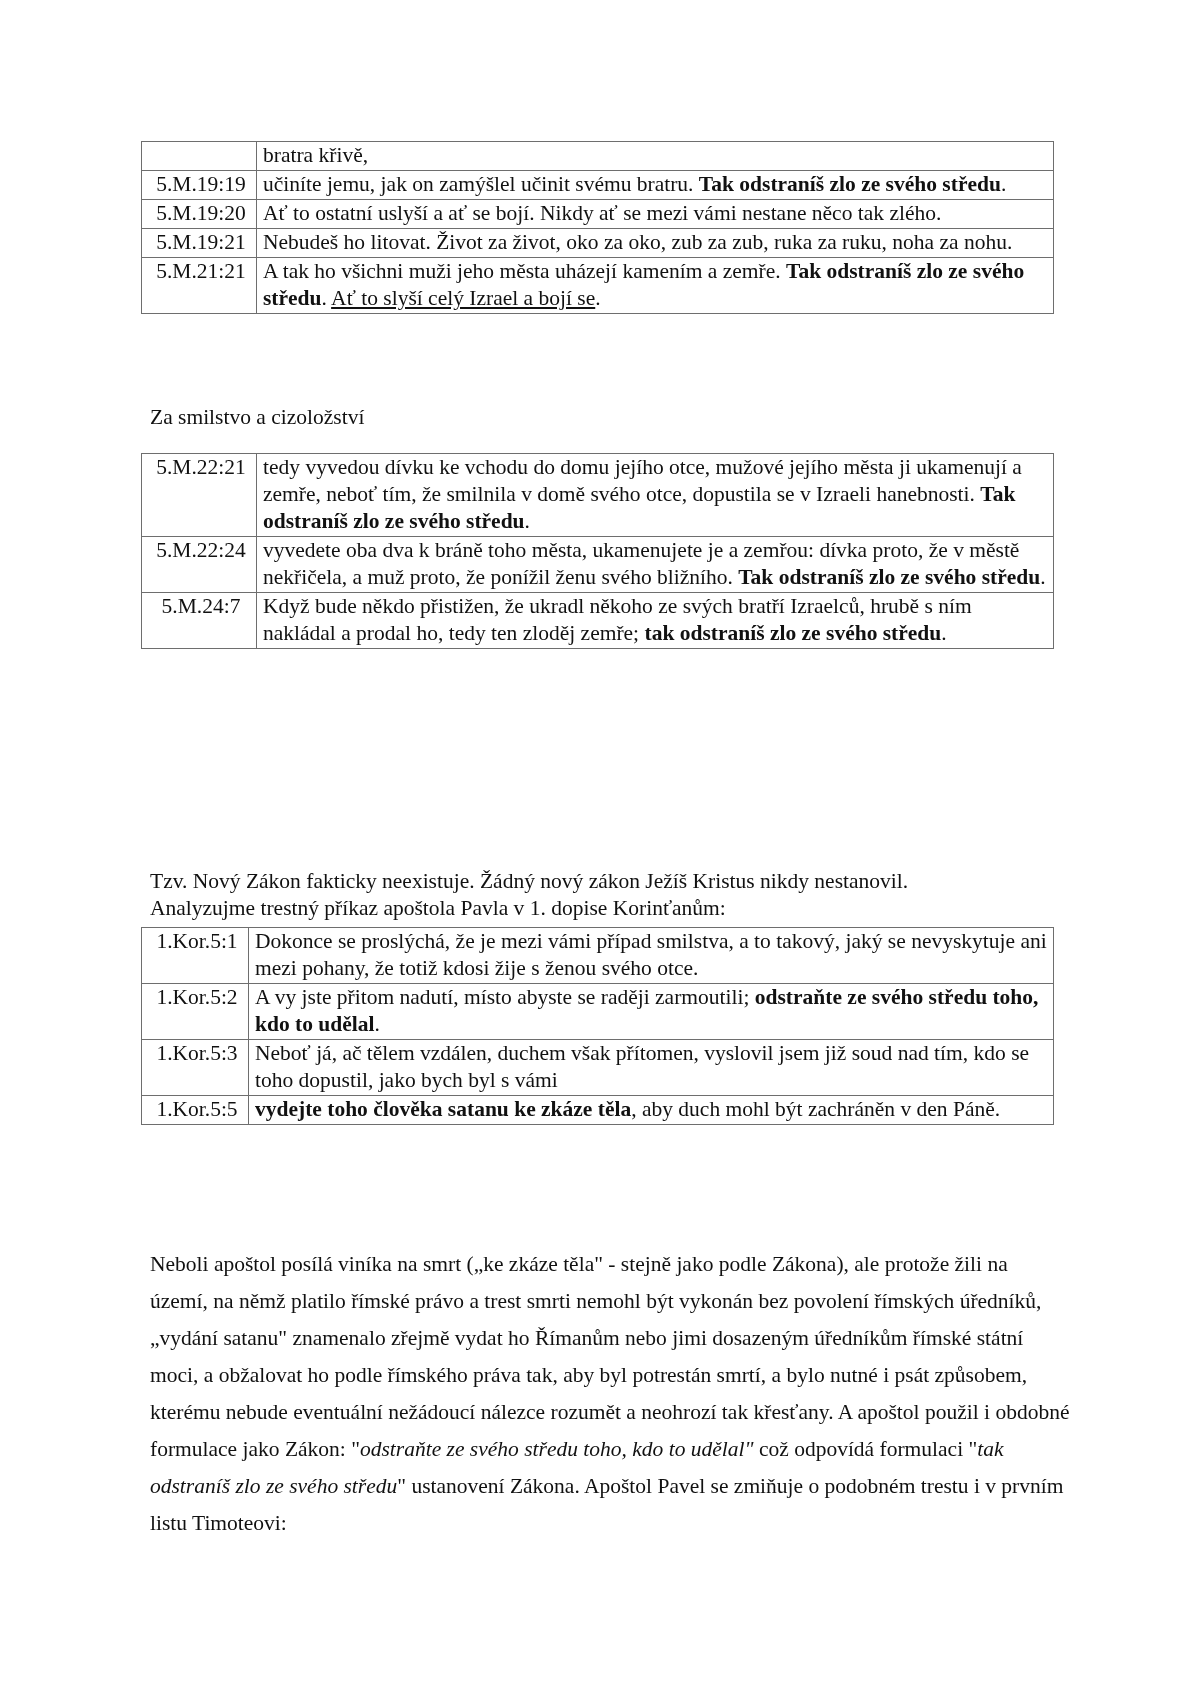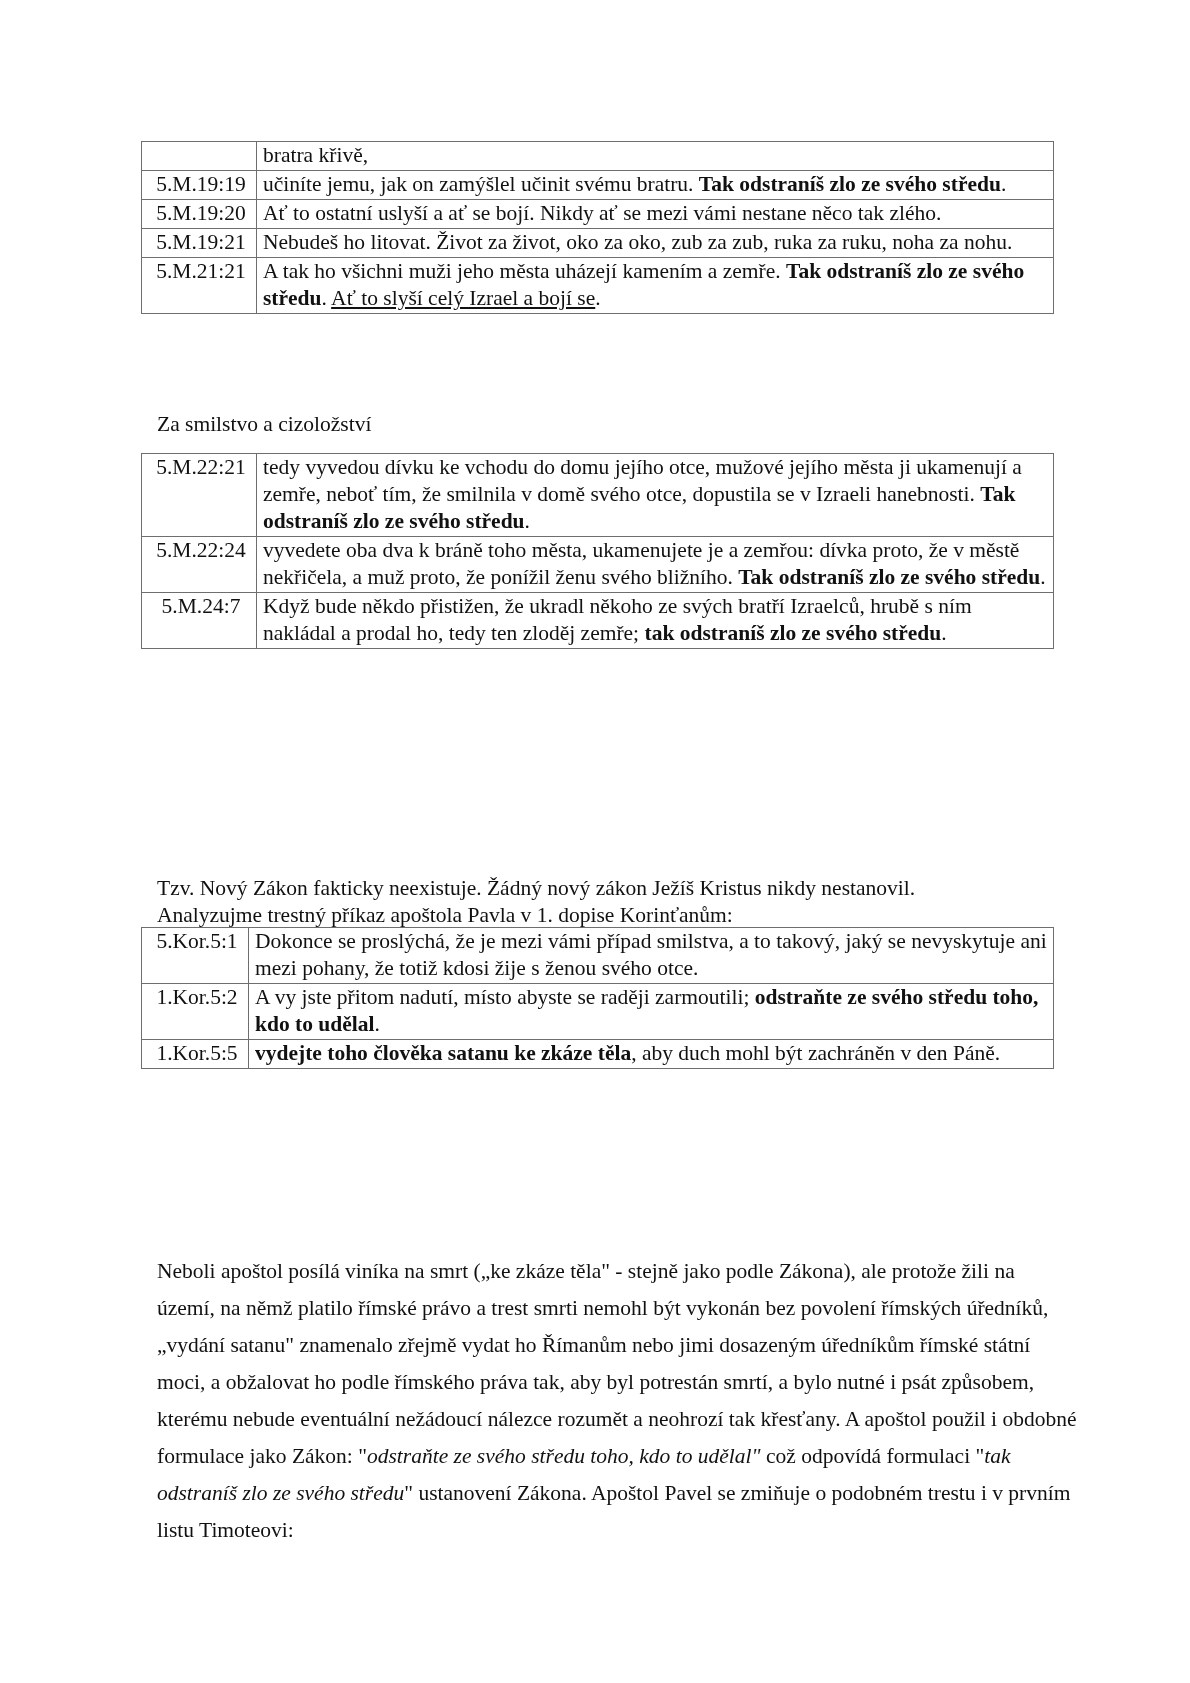--- a/index.html
+++ b/index.html
@@ -47,21 +47,21 @@
     #t1 col.c-ref { width: 115px; }
     #t2 { top: 453px; }
     #t2 col.c-ref { width: 115px; }
     #t3 { top: 927px; }
     #t3 col.c-ref { width: 107px; }
 
     .para {
       position: absolute;
       left: 141px;
       width: 920px;
-      margin: 16px;
+      margin: 9px;
       line-height: 27px;
     }
     #heading-smilstvo { top: 395px; }
     #para-dnesni { top: 791px; }
     #para-tzv { top: 859px; }
     #para-neboli { top: 1237px; line-height: 37px; }
 
     b { font-weight: bold; }
     u { text-decoration: underline; }
     i { font-style: italic; }
@@ -129,26 +129,30 @@
     <span>Analyzujme trestný příkaz apoštola Pavla v 1. dopise Korinťanům:</span>
   </p>
 
   <table id="t3" class="verses">
     <colgroup>
         <col class="c-ref">
         <col>
       </colgroup>
     <tbody>
         <tr>
-          <td class="ref">5.Kor.5:1</td>
+          <td class="ref">1.Kor.5:1</td>
           <td class="txt"><span>Dokonce se proslýchá, že je mezi vámi případ smilstva, a to takový, jaký se nevyskytuje ani mezi pohany, že totiž kdosi žije s ženou svého otce.</span></td>
         </tr>
         <tr>
           <td class="ref">1.Kor.5:2</td>
           <td class="txt"><span>A vy jste přitom nadutí, místo abyste se raději zarmoutili; </span><b>odstraňte ze svého středu toho, kdo to udělal</b><span>.</span></td>
+        </tr>
+        <tr>
+          <td class="ref">1.Kor.5:3</td>
+          <td class="txt"><span>Neboť já, ač tělem vzdálen, duchem však přítomen, vyslovil jsem již soud nad tím, kdo se toho dopustil, jako bych byl s vámi</span></td>
         </tr>
         <tr>
           <td class="ref">1.Kor.5:5</td>
           <td class="txt"><b>vydejte toho člověka satanu ke zkáze těla</b><span>, aby duch mohl být zachráněn v den Páně.</span></td>
         </tr>
       </tbody>
   </table>
 
   <p id="para-neboli" class="para"><span>Neboli apoštol posílá viníka na smrt („ke zkáze těla" - stejně jako podle Zákona), ale protože žili na území, na němž platilo římské právo a trest smrti nemohl být vykonán bez povolení římských úředníků, „vydání satanu" znamenalo zřejmě vydat ho Římanům nebo jimi dosazeným úředníkům římské státní moci, a obžalovat ho podle římského práva tak, aby byl potrestán smrtí, a bylo nutné i psát způsobem, kterému nebude eventuální nežádoucí nálezce rozumět a neohrozí tak křesťany. A apoštol použil i obdobné formulace jako Zákon: "</span><i>odstraňte ze svého středu toho, kdo to udělal"</i><span> což odpovídá formulaci "</span><i>tak odstraníš zlo ze svého středu</i><span>" ustanovení Zákona. Apoštol Pavel se zmiňuje o podobném trestu i v prvním listu Timoteovi:</span></p>
 

